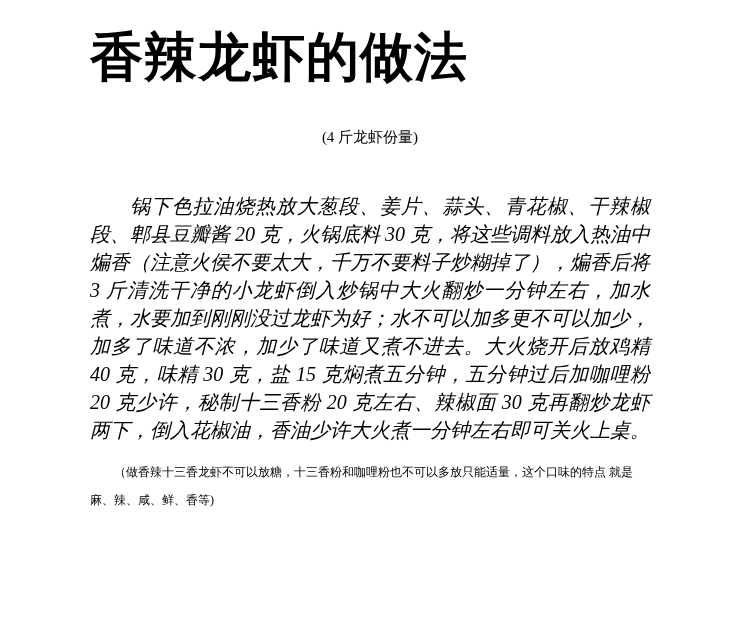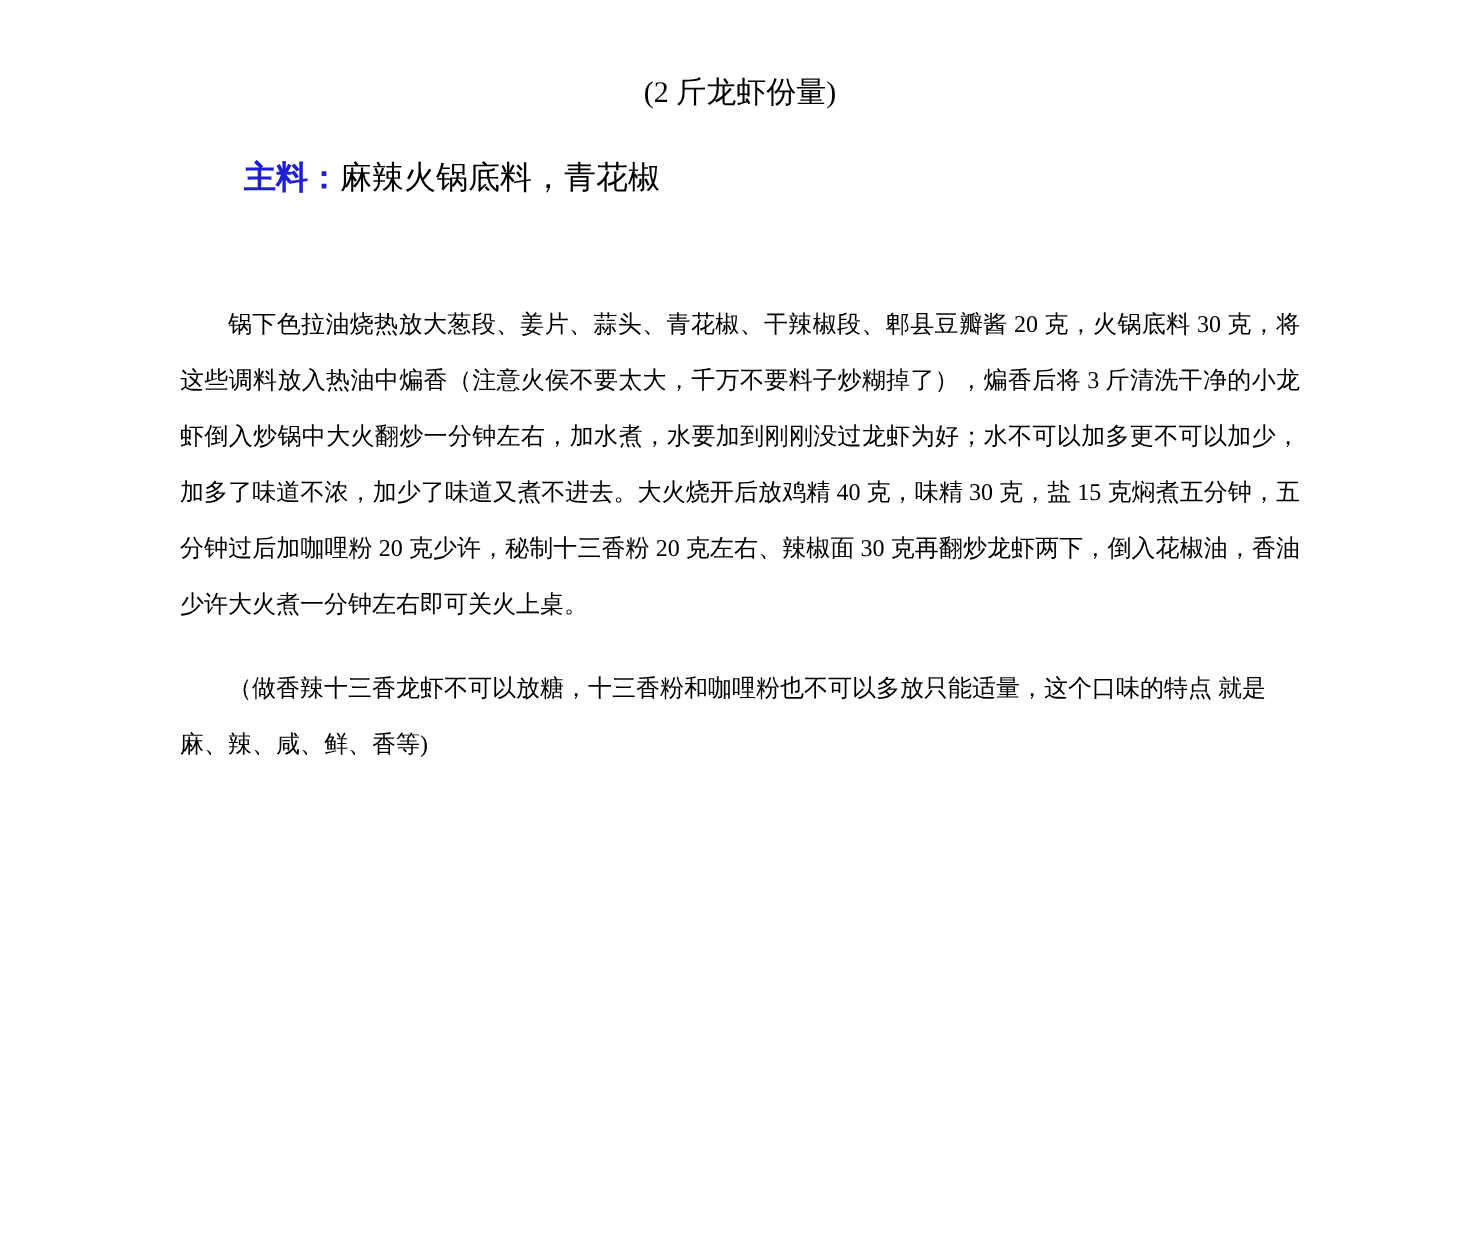--- a/index.html
+++ b/index.html
@@ -40,42 +40,43 @@
     line-height: 29px;
     margin: 17px 0 0 0;
     text-indent: 2em;
     text-align: justify;
   }
   .ingredient .label {
     color: var(--accent, #1e1ed2);
     font-weight: bold;
   }
   .steps {
-    font-size: 12px;
+    font-size: 20px;
     line-height: 28px;
     margin: 44px 0 0 0;
     text-indent: 2em;
     text-align: justify;
+    font-style: italic;
   }
   .note {
     font-size: 12px;
     line-height: 28px;
     margin: 14px 0 0 0;
     text-indent: 2em;
     text-align: left;
   }
 </style>
 </head>
 <body>
 
 <div class="page">
 
+  <h1 class="title">香辣龙虾的做法</h1>
 
-  <p class="subtitle">(2 斤龙虾份量)</p>
+  <p class="subtitle">(4 斤龙虾份量)</p>
 
-  <p class="ingredient"><span class="label">主料：</span><span>麻辣火锅底料，青花椒</span></p>
 
 
   <p class="steps">锅下色拉油烧热放大葱段、姜片、蒜头、青花椒、干辣椒段、郫县豆瓣酱 20 克，火锅底料 30 克，将这些调料放入热油中煸香（注意火侯不要太大，千万不要料子炒糊掉了），煸香后将 3 斤清洗干净的小龙虾倒入炒锅中大火翻炒一分钟左右，加水煮，水要加到刚刚没过龙虾为好；水不可以加多更不可以加少，加多了味道不浓，加少了味道又煮不进去。大火烧开后放鸡精 40 克，味精 30 克，盐 15 克焖煮五分钟，五分钟过后加咖哩粉 20 克少许，秘制十三香粉 20 克左右、辣椒面 30 克再翻炒龙虾两下，倒入花椒油，香油少许大火煮一分钟左右即可关火上桌。</p>
 
   <p class="note">（做香辣十三香龙虾不可以放糖，十三香粉和咖哩粉也不可以多放只能适量，这个口味的特点 就是麻、辣、咸、鲜、香等)</p>
 
 </div>
 
 </body></html>

